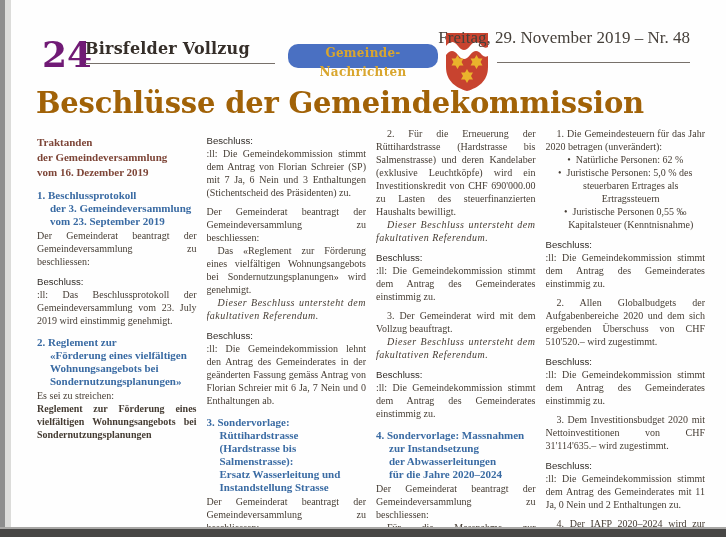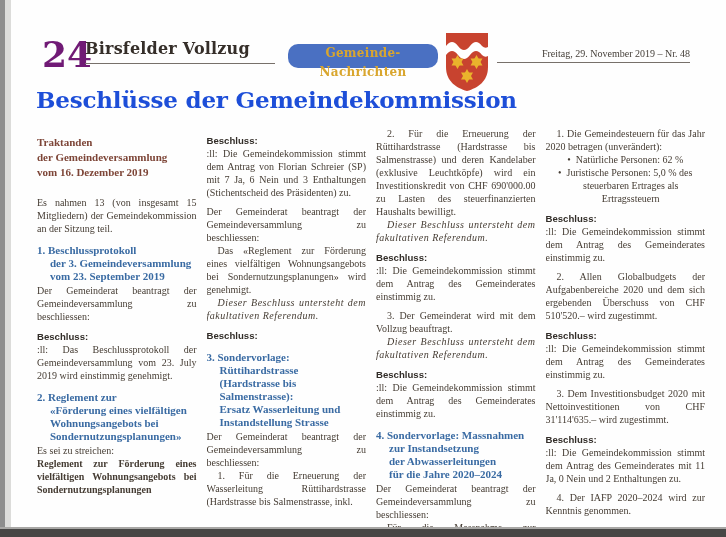--- a/index.html
+++ b/index.html
@@ -16,47 +16,47 @@
   .pagenum  { position:absolute; left:42px; top:36px; font-family:"DejaVu Serif",serif; font-weight:bold; font-size:36px; line-height:1; color:#701a75; }
   .masthead { position:absolute; left:85px; top:41px; font-family:"DejaVu Serif",serif; font-weight:bold; font-size:16px; line-height:1; color:#352e29; letter-spacing:.2px; }
   .rule-left  { position:absolute; left:85px; top:63px; width:190px; height:1px; background:#77706a; }
   .rule-right { position:absolute; left:497px; top:62px; width:193px; height:1px; background:#77706a; }
   .badge {
     position:absolute; left:288px; top:44px; width:150px; height:24px; border-radius:10px;
     background:#4a70c2; color:#d9a62e; text-align:center;
     font-family:"DejaVu Serif",serif; font-weight:bold; font-size:12px; line-height:19px; letter-spacing:.3px;
   }
   .coat { position:absolute; left:444px; top:31px; width:46px; height:62px; }
-  .dateline { position:absolute; right:36px; top:48px; font-size:10px; color:#46403a; }
+  .dateline { position:absolute; right:36px; top:28px; font-size:17px; color:#46403a; }
 
   .headline {
     position:absolute; left:36px; top:86px;
-    font-family:"DejaVu Serif",serif; font-weight:bold; font-size:23px; letter-spacing:-.2px; color:#1d4ed8;
+    font-family:"DejaVu Serif",serif; font-weight:bold; font-size:29px; letter-spacing:-.2px; color:#a16207;
   }
 
   
   .columns {
     position:absolute; left:37px; top:127px; width:668px; height:410px; overflow:hidden;
     display:grid; grid-template-columns:repeat(4,1fr); column-gap:10px;
   }
   .col { overflow:hidden; }
   .blk {
     margin:0; font-size:10px; line-height:13px; text-align:justify; color:#453c33;
     hyphens:auto; -webkit-hyphens:auto;
   }
   .body-indent   { text-indent:11px; }
   .kicker {
     font-weight:bold; color:#7d4537; white-space:pre-line; text-align:left;
-    font-size:11px; line-height:15px; margin-top:8px; margin-bottom:16px;
+    font-size:11px; line-height:15px; margin-top:8px; margin-bottom:0;
   }
   .blue-heading {
     font-weight:bold; color:#3a6ba3; white-space:pre-line; text-align:left;
     padding-left:13px; text-indent:-13px; margin-top:9px; margin-bottom:1px; font-size:11px;
   }
-  .label { font-family:"Liberation Sans",sans-serif; font-weight:bold; font-size:9.6px; margin-top:7px; color:#322d28; text-align:left; }
+  .label { font-family:"Liberation Sans",sans-serif; font-weight:normal; font-size:9.6px; margin-top:7px; color:#322d28; text-align:left; }
   .italic-indent { font-style:italic; text-indent:11px; letter-spacing:.5px; }
   .italic        { font-style:italic; }
   .bold-body     { font-weight:bold; }
   .bullet { padding-left:11px; text-indent:-11px; text-align:center; }
   .bullet::before { content:"\2022\00a0\00a0"; }
   .gap { margin-top:6px; }
 </style>
 </head>
 <body>
 
@@ -84,41 +84,41 @@
 <div class="dateline">Freitag, 29. November 2019 – Nr. 48</div>
 <div class="rule-right"></div>
 
 <h1 class="headline" style="margin:0;">Beschlüsse der Gemeindekommission</h1>
 
 <div class="columns">
   <div class="col">
       <p class="blk kicker">Traktanden
 der Gemeindeversammlung
 vom 16. Dezember 2019</p>
-      <p class="blk body">Es nahmen 13 (von insgesamt 15 Mitgliedern) der Gemeindekommission an der Sitzung teil.</p>
       <p class="blk blue-heading">1. Beschlussprotokoll
 der 3. Gemeindeversammlung
 vom 23. September 2019</p>
       <p class="blk body">Der Gemeinderat beantragt der Gemeindeversammlung zu beschliessen:</p>
       <p class="blk label">Beschluss:</p>
       <p class="blk body">:ll: Das Beschlussprotokoll der Gemeindeversammlung vom 23. July 2019 wird einstimmig genehmigt.</p>
       <p class="blk blue-heading">2. Reglement zur
 «Förderung eines vielfältigen
 Wohnungsangebots bei
 Sondernutzungsplanungen»</p>
       <p class="blk body">Es sei zu streichen:</p>
       <p class="blk bold-body">Reglement zur Förderung eines vielfältigen Wohnungsangebots bei Sondernutzungsplanungen</p>
     </div>
   <div class="col">
       <p class="blk label">Beschluss:</p>
       <p class="blk body">:ll: Die Gemeindekommission stimmt dem Antrag von Florian Schreier (SP) mit 7 Ja, 6 Nein und 3 Enthaltungen (Stichentscheid des Präsidenten) zu.</p>
       <p class="blk body gap">Der Gemeinderat beantragt der Gemeindeversammlung zu beschliessen:</p>
       <p class="blk body-indent">Das «Reglement zur Förderung eines vielfältigen Wohnungsangebots bei Sondernutzungsplanungen» wird genehmigt.</p>
       <p class="blk italic-indent">Dieser Beschluss untersteht dem fakultativen Referendum.</p>
       <p class="blk label">Beschluss:</p>
+      <p class="blk body">:ll: Die Gemeindekommission lehnt den Antrag des Gemeinderates in der geänderten Fassung gemäss Antrag von Florian Schreier mit 6 Ja, 7 Nein und 0 Enthaltungen ab.</p>
       <p class="blk blue-heading">3. Sondervorlage: Rüttihardstrasse
 (Hardstrasse bis Salmenstrasse):
 Ersatz Wasserleitung und
 Instandstellung Strasse</p>
       <p class="blk body">Der Gemeinderat beantragt der Gemeindeversammlung zu beschliessen:</p>
       <p class="blk body-indent">1. Für die Erneuerung der Wasserleitung Rüttihardstrasse (Hardstrasse bis Salmenstrasse, inkl.</p>
     </div>
   <div class="col">
       <p class="blk body-indent">2. Für die Erneuerung der Rüttihardstrasse (Hardstrasse bis Salmenstrasse) und deren Kandelaber (exklusive Leuchtköpfe) wird ein Investitionskredit von CHF 690'000.00 zu Lasten des steuerfinanzierten Haushalts bewilligt.</p>
       <p class="blk italic-indent">Dieser Beschluss untersteht dem fakultativen Referendum.</p>
@@ -132,20 +132,21 @@
 zur Instandsetzung
 der Abwasserleitungen
 für die Jahre 2020–2024</p>
       <p class="blk body">Der Gemeinderat beantragt der Gemeindeversammlung zu beschliessen:</p>
       <p class="blk body-indent">Für die Massnahme zur Instandsetzung der Abwasserleitungen (2020 bis maximal 2024) wird ein Investitionskredit von CHF 4.92 Mio.</p>
     </div>
   <div class="col">
       <p class="blk body-indent">1. Die Gemeindesteuern für das Jahr 2020 betragen (unverändert):</p>
       <p class="blk bullet">Natürliche Personen: 62 %</p>
       <p class="blk bullet">Juristische Personen: 5,0 % des steuerbaren Ertrages als Ertragssteuern</p>
+      <p class="blk bullet">Juristische Personen 0,55 ‰ Kapitalsteuer (Kenntnisnahme)</p>
       <p class="blk label">Beschluss:</p>
       <p class="blk body">:ll: Die Gemeindekommission stimmt dem Antrag des Gemeinderates einstimmig zu.</p>
       <p class="blk body-indent gap">2. Allen Globalbudgets der Aufgabenbereiche 2020 und dem sich ergebenden Überschuss von CHF 510'520.– wird zugestimmt.</p>
       <p class="blk label">Beschluss:</p>
       <p class="blk body">:ll: Die Gemeindekommission stimmt dem Antrag des Gemeinderates einstimmig zu.</p>
       <p class="blk body-indent gap">3. Dem Investitionsbudget 2020 mit Nettoinvestitionen von CHF 31'114'635.– wird zugestimmt.</p>
       <p class="blk label">Beschluss:</p>
       <p class="blk body">:ll: Die Gemeindekommission stimmt dem Antrag des Gemeinderates mit 11 Ja, 0 Nein und 2 Enthaltungen zu.</p>
       <p class="blk body-indent gap">4. Der IAFP 2020–2024 wird zur Kenntnis genommen.</p>
     </div>

